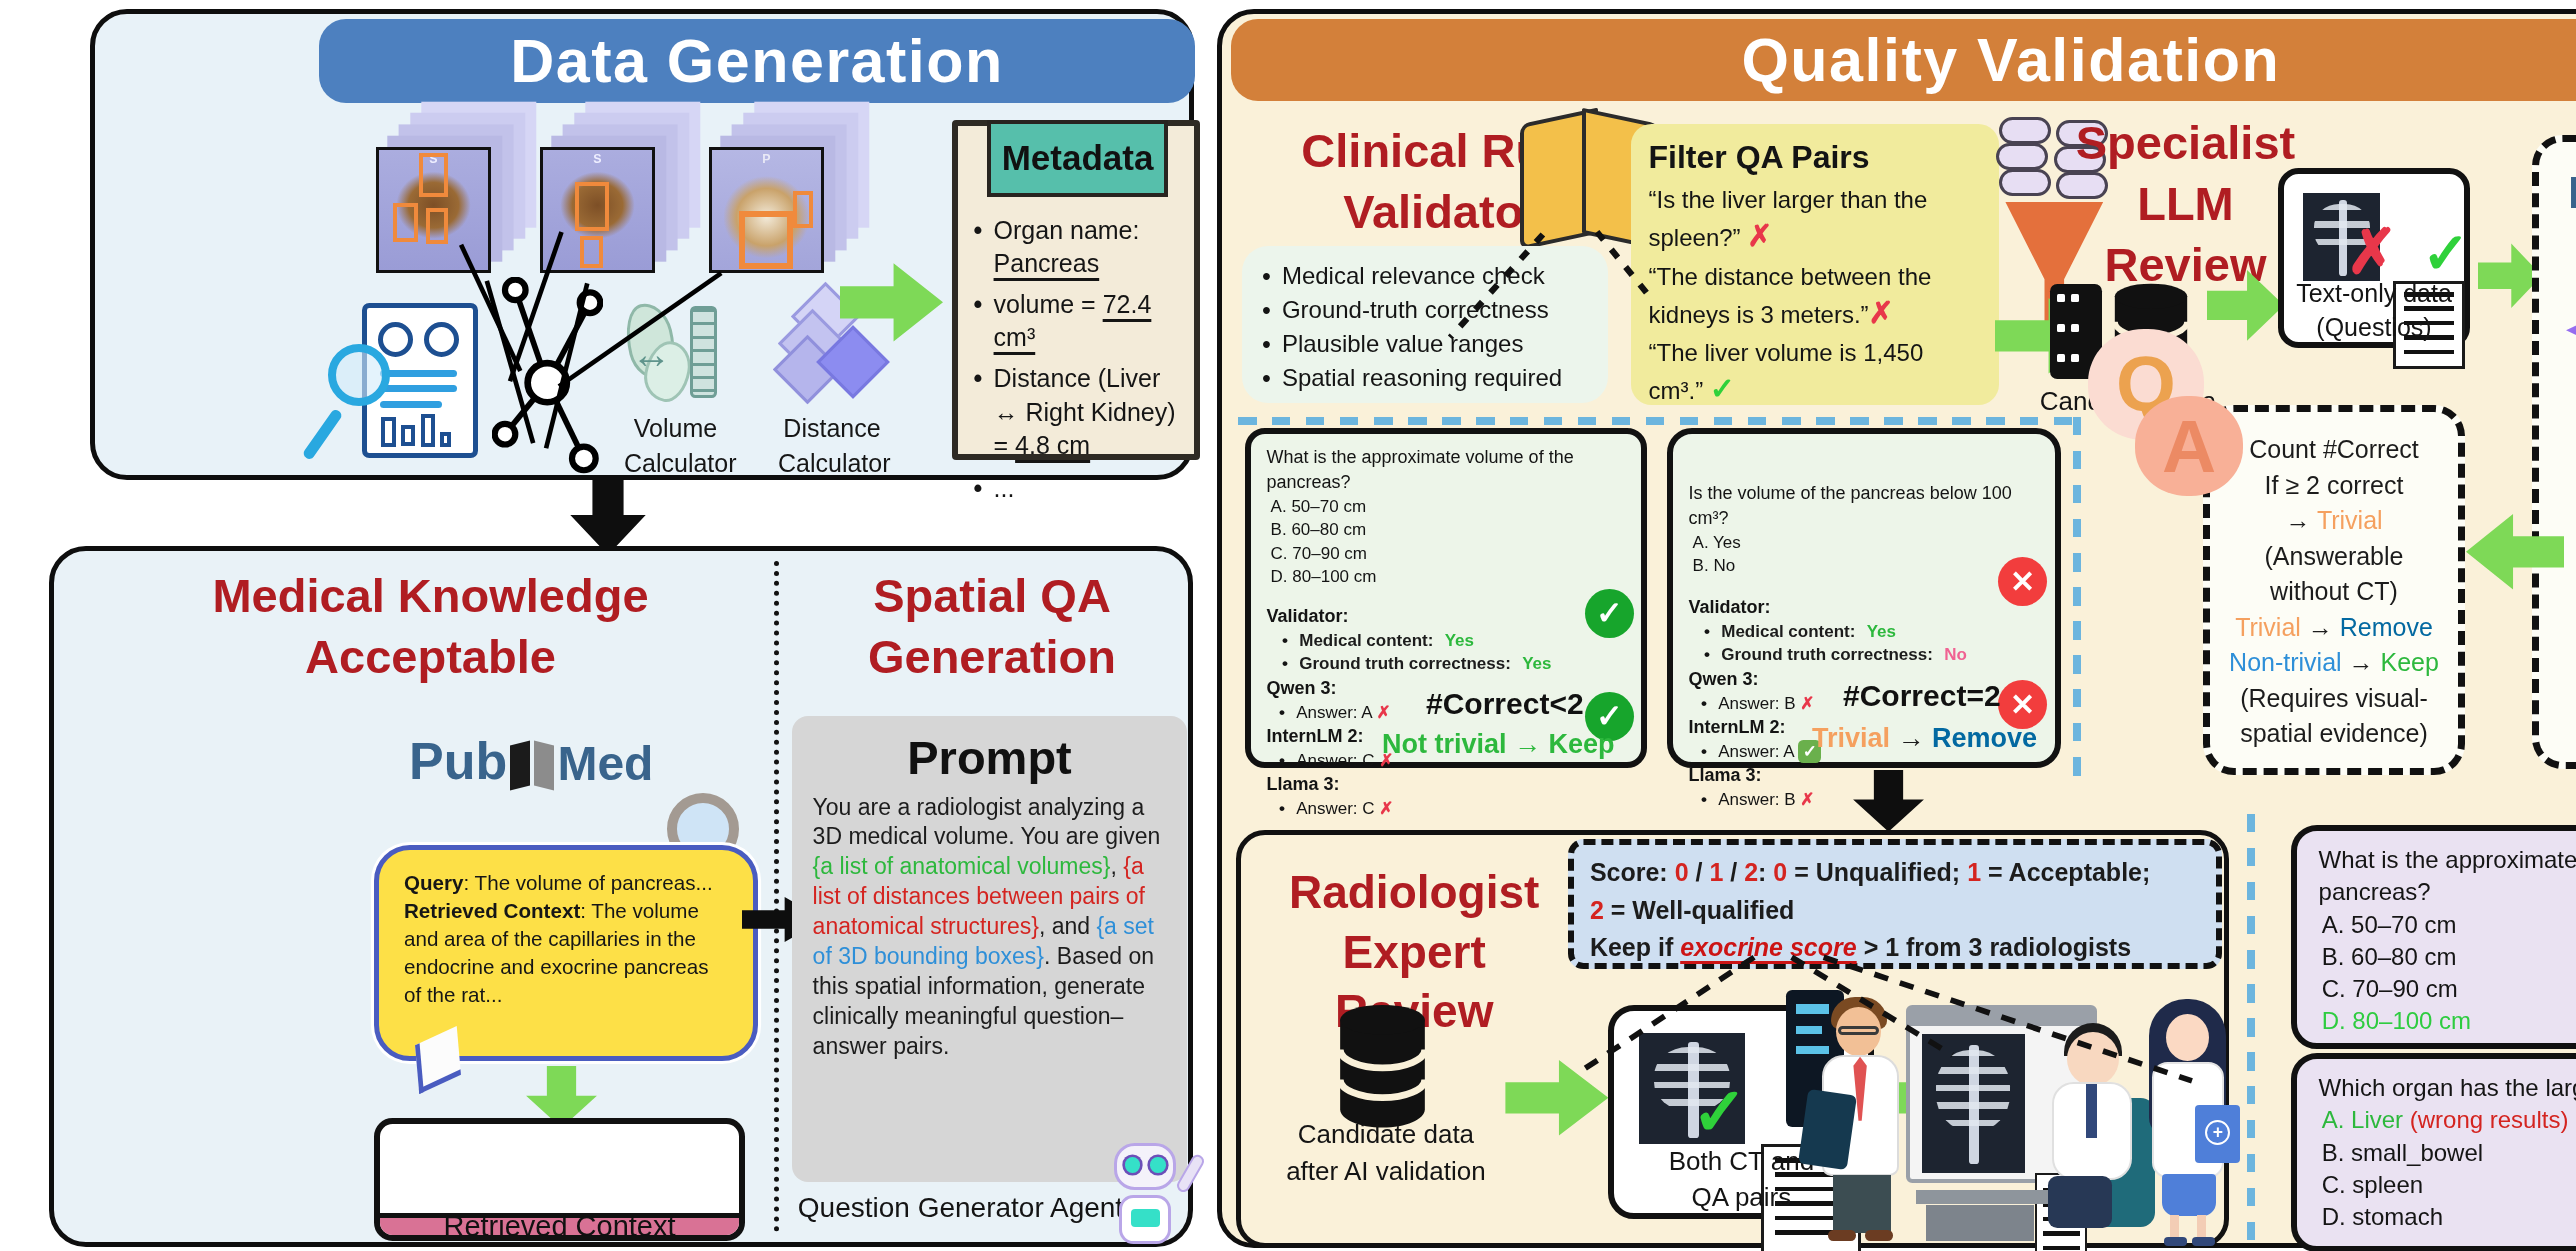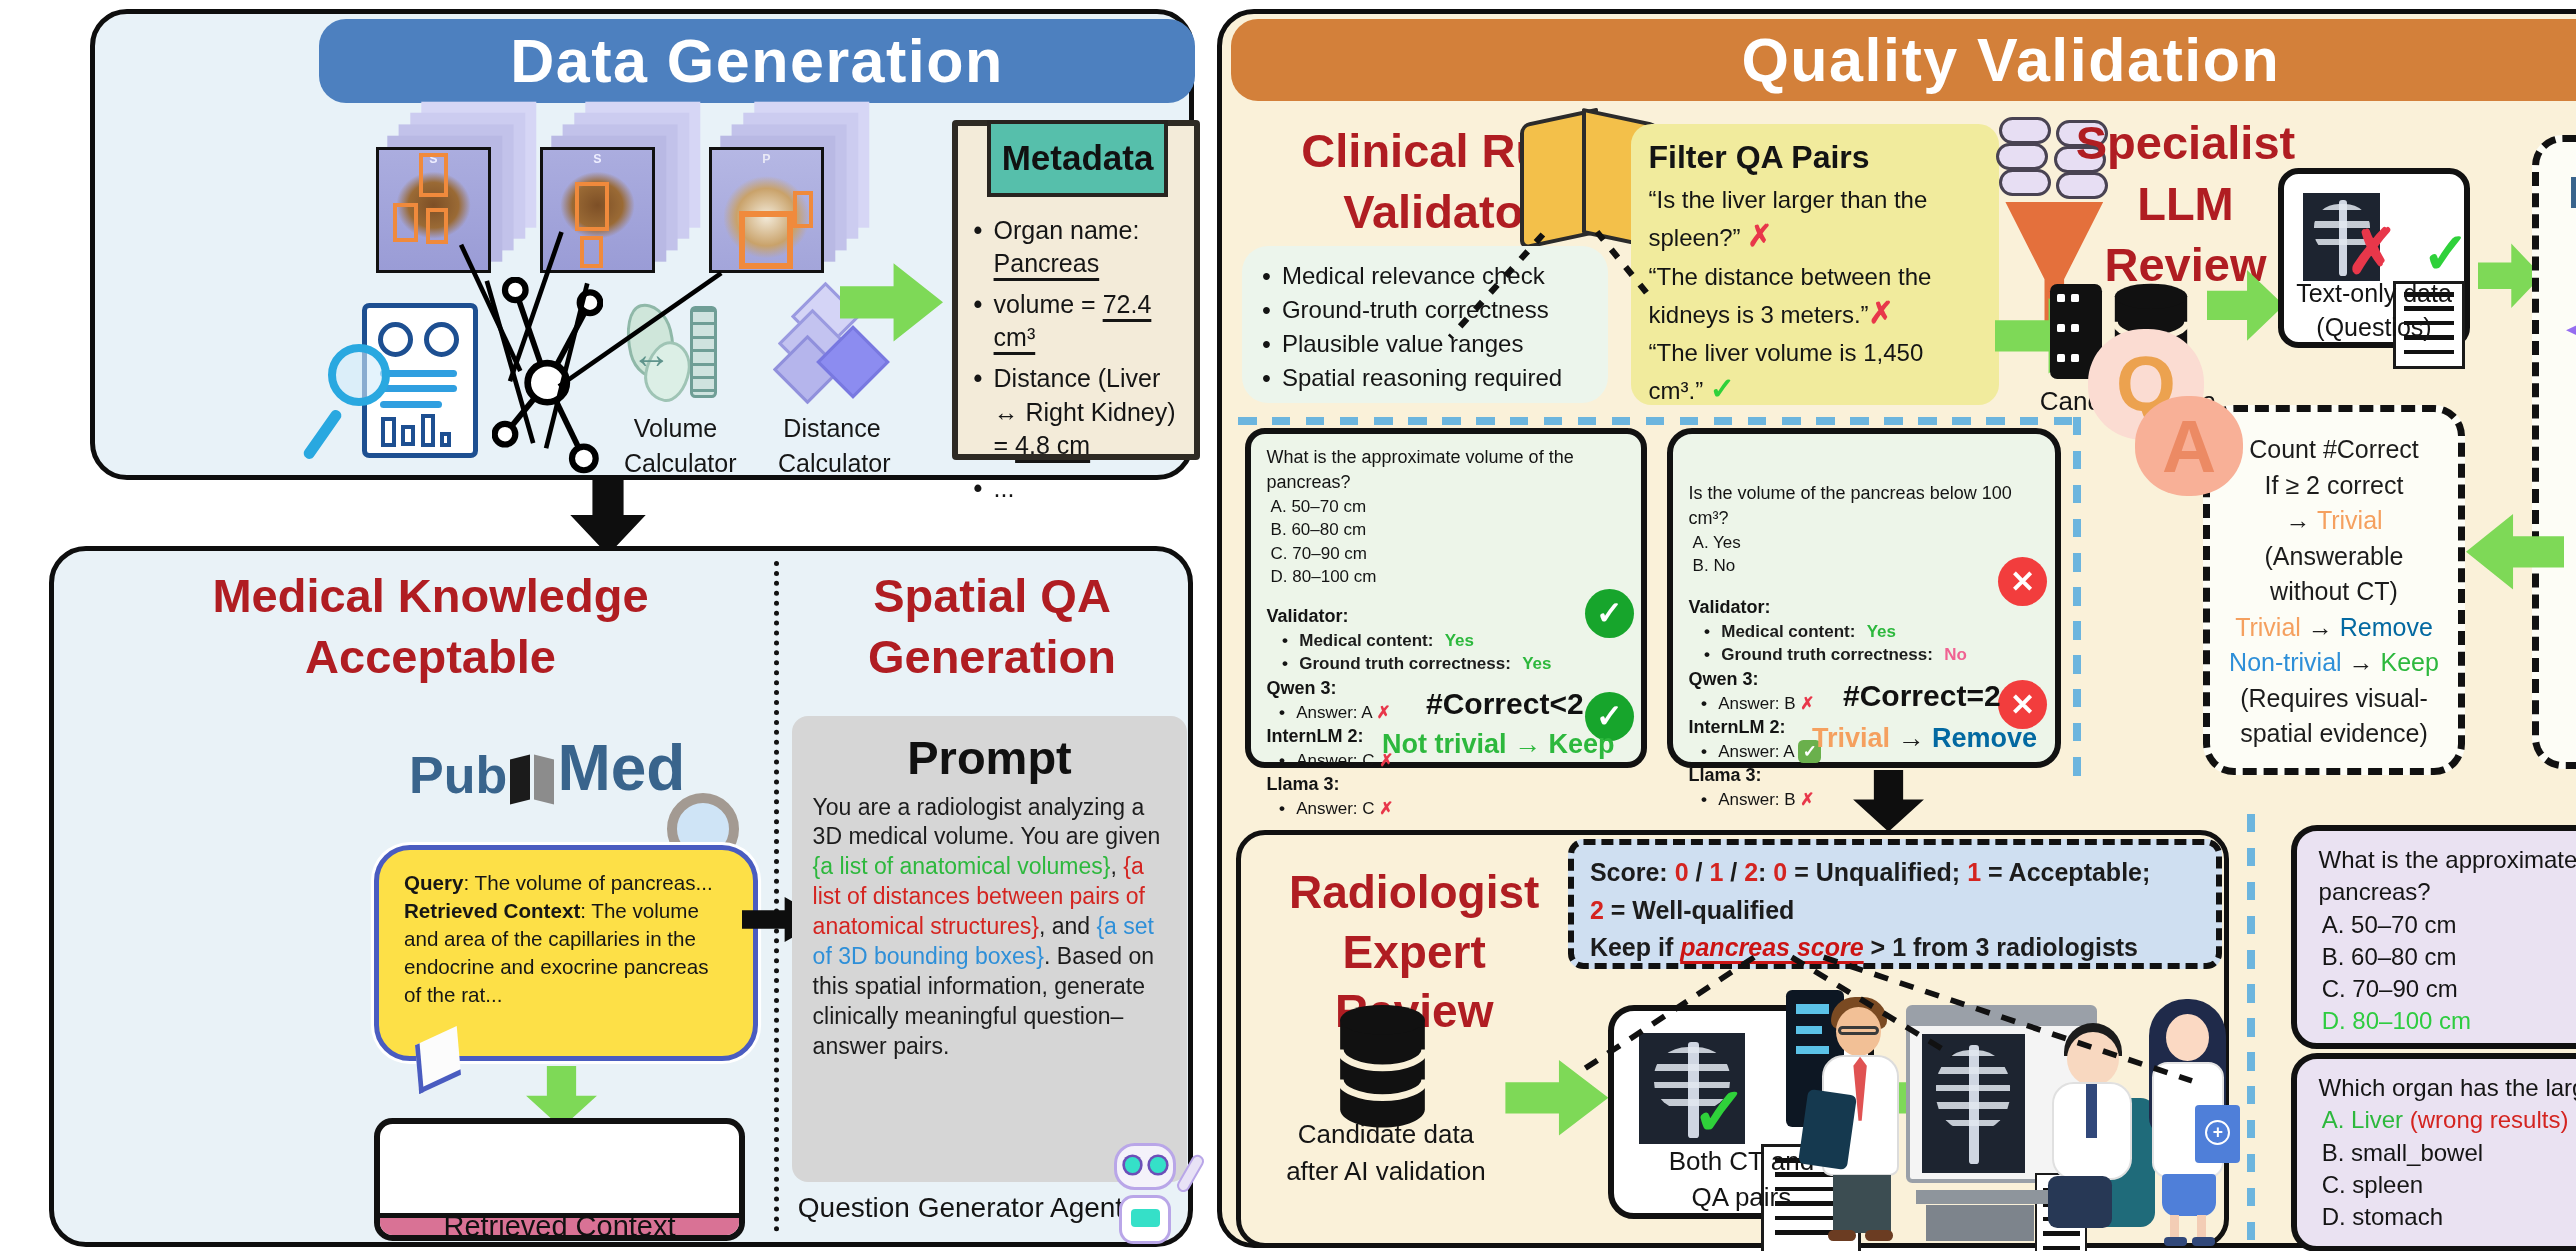--- a/index.html
+++ b/index.html
@@ -200,21 +200,21 @@
 <div class="abs panel" style="left:49px;top:546px;width:1144px;height:701px;background:#e9f2f7">
   <div class="abs" style="left:720px;top:10.3px;bottom:10.3px;width:0;border-left:5.7px dotted #111"></div>
 
   <div class="abs rtitle" style="left:52px;top:14.4px;width:649px;font-size:47px">
     <div>Medical Knowledge</div>
       <div>Acceptable</div>
   </div>
   <div class="abs pmrow" style="left:355px;top:180px">
     <span class="pub" style="font-size:52px">Pub</span>
     <span class="pmbook" style="width:44px;height:52px"></span>
-    <span class="med" style="font-size:64px">Med</span>
+    <span class="med" style="font-size:48px">Med</span>
   </div>
   <div class="mag" style="left:613px;top:242px;width:72px;height:72px;border:10.3px solid #a39a92;background:#cfe4f6"></div>
   <div class="maghandle" style="left:678px;top:309px;width:15.5px;height:52px;background:#7fd8b8;transform:rotate(-40deg)"></div>
 
   <div class="abs bubble" style="left:320px;top:294px;width:384px;height:216px;padding:18.5px 25px;font-size:20.6px;line-height:1.36;color:#161616">
     <div class="tail"></div>
     <span style="font-weight:800">Query</span><span>: The volume of pancreas...</span><br>
     <span style="font-weight:800">Retrieved Context</span><span>: The volume and area of the capillaries in the endocrine and exocrine pancreas of the rat...</span>
   </div>
 
@@ -447,21 +447,21 @@
   <div class="abs arr arr-d black" style="left:628px;top:756px;width:77px;height:62px"></div>
 
   <div class="abs" style="left:14.4px;top:816px;width:993px;height:418px;border:5.7px solid #111;border-radius:29px">
     <div class="abs rtitle" style="left:10.3px;top:28px;width:325px;font-size:46px">
       <div>Radiologist Expert</div>
         <div>Review</div>
     </div>
     <div class="abs" style="left:327px;top:4.1px;width:654px;height:130px;background:#cfdff1;border:6.7px dashed #111;border-radius:15.5px;padding:9.3px 15.5px;font-size:25px;font-weight:700;line-height:1.5">
       <div><span class="sg-k">Score: </span><span class="sg-r">0</span><span class="sg-k"> / </span><span class="sg-r">1</span><span class="sg-k"> / </span><span class="sg-r">2</span><span class="sg-k">: </span><span class="sg-r">0</span><span class="sg-k"> = Unqualified; </span><span class="sg-r">1</span><span class="sg-k"> = Acceptable;</span></div>
       <div><span class="sg-r">2</span><span class="sg-k"> = Well-qualified</span></div>
-      <div><span class="sg-k">Keep if </span><span class="sg-ru">pancreas score</span><span class="sg-k"> &gt; 1 from 3 radiologists</span></div>
+      <div><span class="sg-k">Keep if </span><span class="sg-ru">exocrine score</span><span class="sg-k"> &gt; 1 from 3 radiologists</span></div>
     </div>
 
     <svg class="dbsvg abs" style="left:90px;top:165px" width="103" height="129" viewBox="0 0 90 110">
       <path d="M8 16v78c0 9 17 16 37 16s37-7 37-16V16" fill="#111"></path>
       <ellipse cx="45" cy="16" rx="37" ry="13" fill="#111"></ellipse>
       <path d="M8 42c0 9 17 16 37 16s37-7 37-16M8 68c0 9 17 16 37 16s37-7 37-16" fill="none" stroke="#faf1d9" stroke-width="6"></path>
     </svg>
     <div class="abs" style="left:0;top:281px;width:289px;text-align:center;font-size:26px;line-height:1.45;color:#141414">
       <div>Candidate data</div>
         <div>after AI validation</div>

